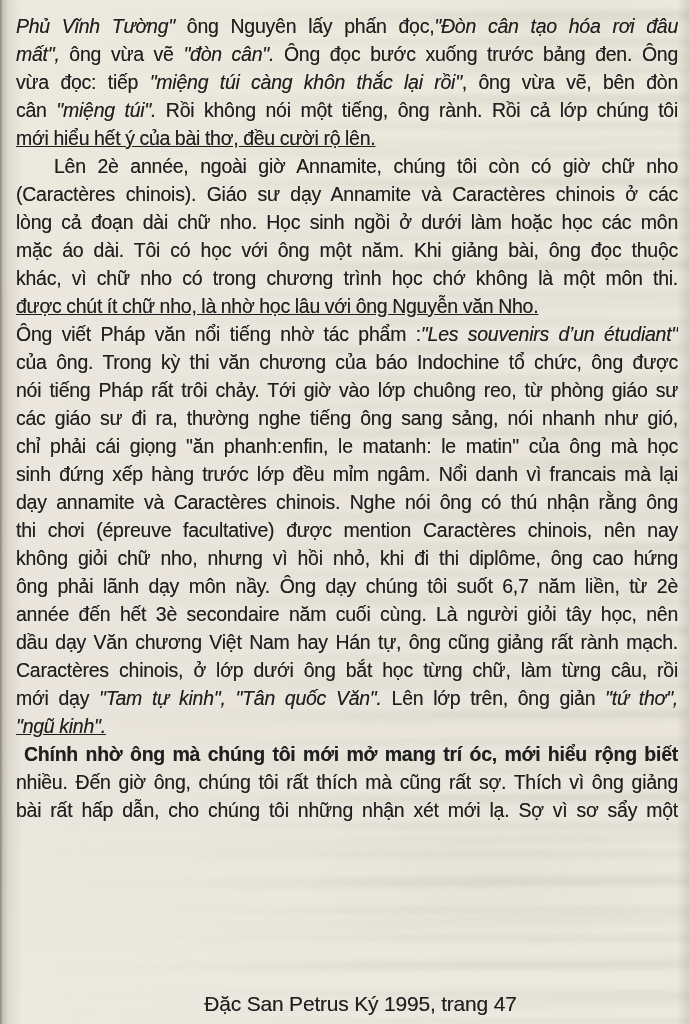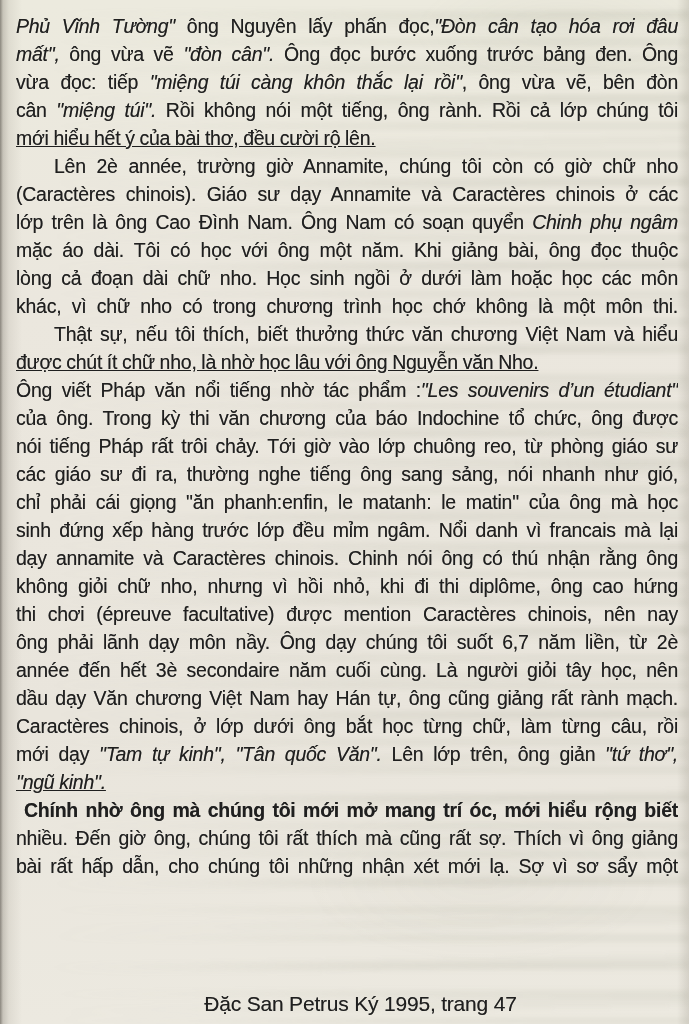--- a/index.html
+++ b/index.html
@@ -76,41 +76,39 @@
 
   <div class="text">
       <div class="para none">
         <div class="line first"><span class="it">Phủ Vĩnh Tường" </span><span>ông Nguyên lấy phấn đọc,</span><span class="it">"Đòn cân tạo hóa rơi đâu</span></div>
         <div class="line"><span class="it">mất", </span><span>ông vừa vẽ </span><span class="it">"đòn cân". </span><span>Ông đọc bước xuống trước bảng đen. Ông</span></div>
         <div class="line"><span>vừa đọc: tiếp </span><span class="it">"miệng túi càng khôn thắc lại rồi"</span><span>, ông vừa vẽ, bên đòn</span></div>
         <div class="line"><span>cân </span><span class="it">"miệng túi". </span><span>Rồi không nói một tiếng, ông rành. Rồi cả lớp chúng tôi</span></div>
         <div class="line short"><span>mới hiểu hết ý của bài thơ, đều cười rộ lên.</span></div>
       </div>
       <div class="para normal">
-        <div class="line first"><span>Lên 2è année, trường giờ Annamite, chúng tôi còn có giờ chữ nho</span></div>
+        <div class="line first"><span>Lên 2è année, ngoài giờ Annamite, chúng tôi còn có giờ chữ nho</span></div>
         <div class="line"><span>(Caractères chinois). Giáo sư dạy Annamite và Caractères chinois ở các</span></div>
-        <div class="line"><span>lớp trên là ông Cao Đình Nam. Ông Nam có soạn quyển </span><span class="it">Chinh phụ ngâm</span></div>
+        <div class="line"><span>lòng cả đoạn dài chữ nho. Học sinh ngồi ở dưới làm hoặc học các môn</span></div>
         <div class="line"><span>mặc áo dài. Tôi có học với ông một năm. Khi giảng bài, ông đọc thuộc</span></div>
-        <div class="line"><span>lòng cả đoạn dài chữ nho. Học sinh ngồi ở dưới làm hoặc học các môn</span></div>
         <div class="line"><span>khác, vì chữ nho có trong chương trình học chớ không là một môn thi.</span></div>
       </div>
       <div class="para normal">
-        <div class="line first"><span>Thật sự, nếu tôi thích, biết thưởng thức văn chương Việt Nam và hiểu</span></div>
         <div class="line short"><span>được chút ít chữ nho, là nhờ học lâu với ông Nguyễn văn Nho.</span></div>
       </div>
       <div class="para normal">
         <div class="line"><span>Ông viết Pháp văn nổi tiếng nhờ tác phẩm :</span><span class="it">"Les souvenirs d’un étudiant"</span></div>
         <div class="line"><span>của ông. Trong kỳ thi văn chương của báo Indochine tổ chức, ông được</span></div>
         <div class="line"><span>nói tiếng Pháp rất trôi chảy. Tới giờ vào lớp chuông reo, từ phòng giáo sư</span></div>
         <div class="line"><span>các giáo sư đi ra, thường nghe tiếng ông sang sảng, nói nhanh như gió,</span></div>
         <div class="line"><span>chỉ phải cái giọng "ăn phanh:enfin, le matanh: le matin" của ông mà học</span></div>
         <div class="line"><span>sinh đứng xếp hàng trước lớp đều mỉm ngâm. Nổi danh vì francais mà lại</span></div>
-        <div class="line"><span>dạy annamite và Caractères chinois. Chinh nói ông có thú nhận rằng ông</span></div>
+        <div class="line"><span>dạy annamite và Caractères chinois. Nghe nói ông có thú nhận rằng ông</span></div>
+        <div class="line"><span>thi chơi (épreuve facultative) được mention Caractères chinois, nên nay</span></div>
         <div class="line"><span>không giỏi chữ nho, nhưng vì hồi nhỏ, khi đi thi diplôme, ông cao hứng</span></div>
-        <div class="line"><span>thi chơi (épreuve facultative) được mention Caractères chinois, nên nay</span></div>
         <div class="line"><span>ông phải lãnh dạy môn nầy. Ông dạy chúng tôi suốt 6,7 năm liền, từ 2è</span></div>
         <div class="line"><span>année đến hết 3è secondaire năm cuối cùng. Là người giỏi tây học, nên</span></div>
         <div class="line"><span>dầu dạy Văn chương Việt Nam hay Hán tự, ông cũng giảng rất rành mạch.</span></div>
         <div class="line"><span>Caractères chinois, ở lớp dưới ông bắt học từng chữ, làm từng câu, rồi</span></div>
         <div class="line"><span>mới dạy </span><span class="it">"Tam tự kinh", "Tân quốc Văn". </span><span>Lên lớp trên, ông giản </span><span class="it">"tứ thơ",</span></div>
         <div class="line short"><span class="it">"ngũ kinh".</span></div>
       </div>
       <div class="para small">
         <div class="line first"><span>Chính nhờ ông mà chúng tôi mới mở mang trí óc, mới hiểu rộng biết</span></div>
         <div class="line"><span>nhiều. Đến giờ ông, chúng tôi rất thích mà cũng rất sợ. Thích vì ông giảng</span></div>

